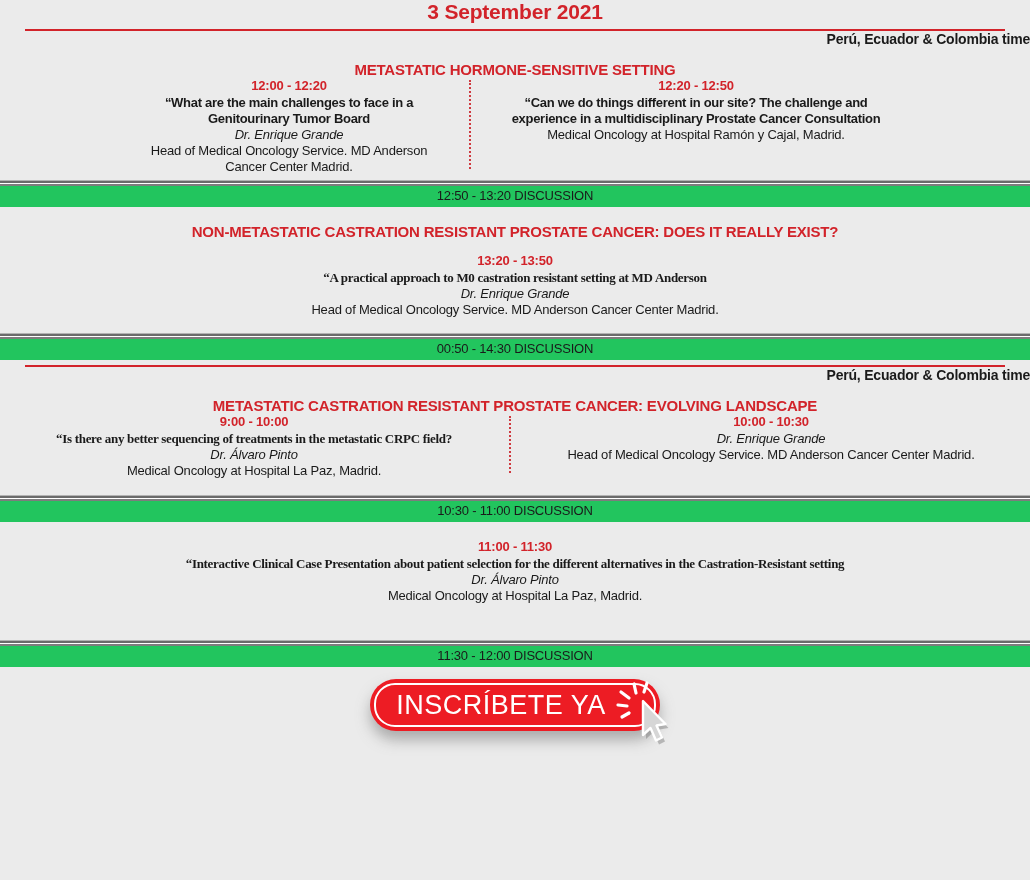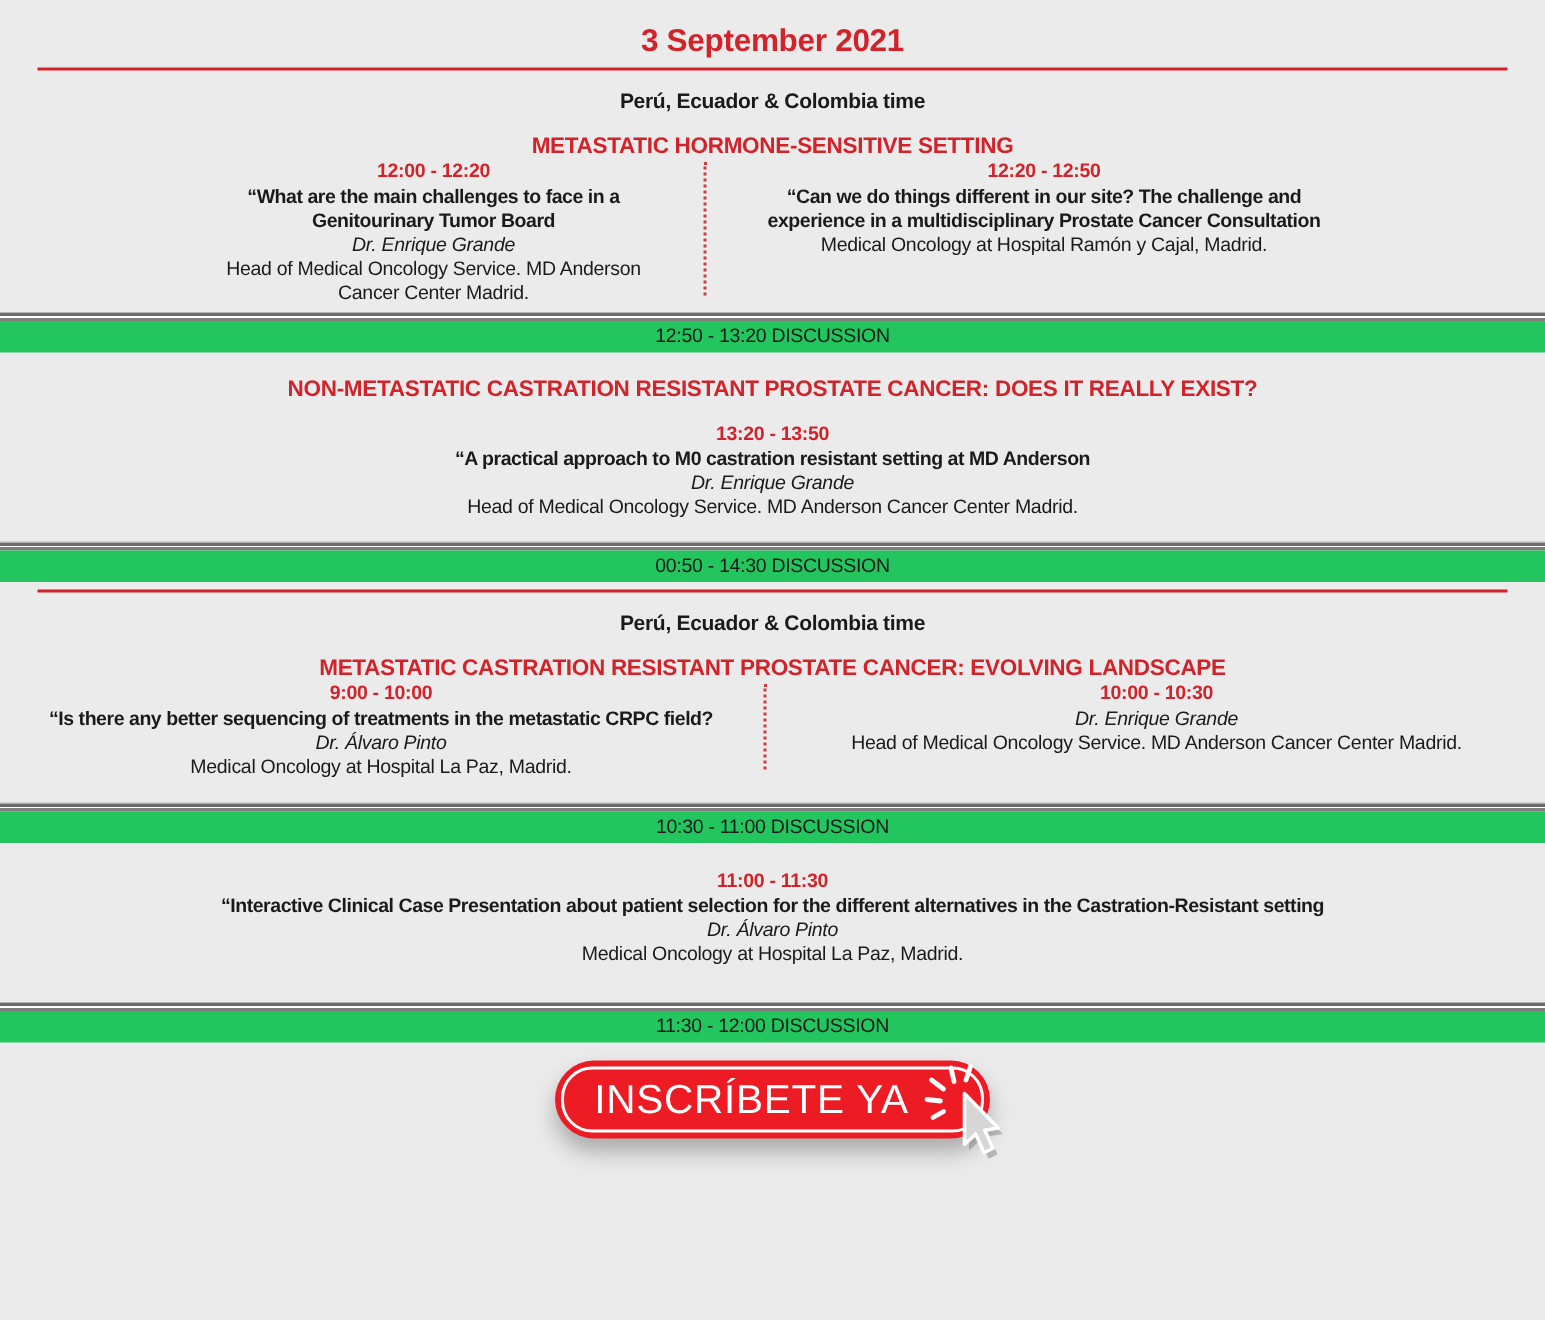--- a/index.html
+++ b/index.html
@@ -9,33 +9,33 @@
     --ink:#1a1a1a;
   }
   *{margin:0;padding:0;box-sizing:border-box;}
   html,body{width:1030px;height:880px;}
   body{
     background:var(--bg);
     font-family:"Liberation Sans","DejaVu Sans",sans-serif;
     color:var(--ink);
     overflow:hidden;
   }
-  .page{width:1030px;height:880px;padding-top:16px;}
+  .page{width:1030px;height:880px;}
 
   .day-date{
     text-align:center;
     color:var(--red);
     font-weight:bold;
     font-size:21px;
     line-height:24px;
     letter-spacing:-0.2px;
   }
   .date-rule{height:2px;background:var(--red);margin:5px 25px 0;}
   .timezone{
-    text-align:center;margin-top:12px;
+    text-align:right;
     font-weight:bold;font-size:14px;line-height:16px;letter-spacing:-0.2px;
   }
   .track-heading{
     text-align:center;margin-top:15px;
     color:var(--red);font-weight:bold;font-size:15px;line-height:16px;
     letter-spacing:-0.2px;
   }
   .session-row{
     display:flex;justify-content:center;align-items:stretch;
   }
@@ -44,41 +44,41 @@
   .col-d2a{width:470px;}
   .col-d2b{width:480px;}
   .vdivider{
     width:0;border-left:2px dotted #cf3a40;
     margin:2px 25px 6px;align-self:stretch;
   }
   .row-d2 .vdivider{margin:2px 20px 6px;}
   .session{text-align:center;font-size:13px;line-height:16px;letter-spacing:-0.2px;}
   .s-time{color:var(--red);font-weight:bold;margin-bottom:1px;}
   .s-title{font-weight:bold;letter-spacing:-0.3px;}
-  .s-title.nowrap{white-space:nowrap;}
+  .s-title.nowrap{white-space:nowrap;font-family:Liberation Serif, serif;}
   .s-speaker{font-style:italic;}
   .single{margin:13px auto 0;max-width:980px;}
   .single-gap{margin-top:17px;}
 
   .disc{width:1030px;}
   .disc .lines{
     height:6px;
     background:linear-gradient(
       #b3b3b3 0, #b3b3b3 1px,
       #6b6b6b 1px, #6b6b6b 3px,
       #ffffff 3px, #ffffff 4px,
       #7d7d7d 4px, #7d7d7d 6px);
   }
   .disc .label{
     background:#22c55e;
     text-align:center;
     font-size:13px;line-height:14px;letter-spacing:-0.2px;
     padding:3px 0 4px;
   }
-  .m5{margin-top:5px;} .m15{margin-top:15px;} .m16{margin-top:16px;} .m20{margin-top:24px;}
+  .m5{margin-top:5px;} .m15{margin-top:15px;} .m16{margin-top:16px;} .m20{margin-top:36px;}
   .day2-gap{margin-top:46px;}
 
   .cta-row{display:flex;justify-content:center;margin-top:12px;}
   .cta{
     position:relative;
     width:290px;height:52px;
     background:var(--btn-red);
     border:none;
     border-radius:26px;
     box-shadow:0 9px 14px rgba(110,110,110,0.5);

